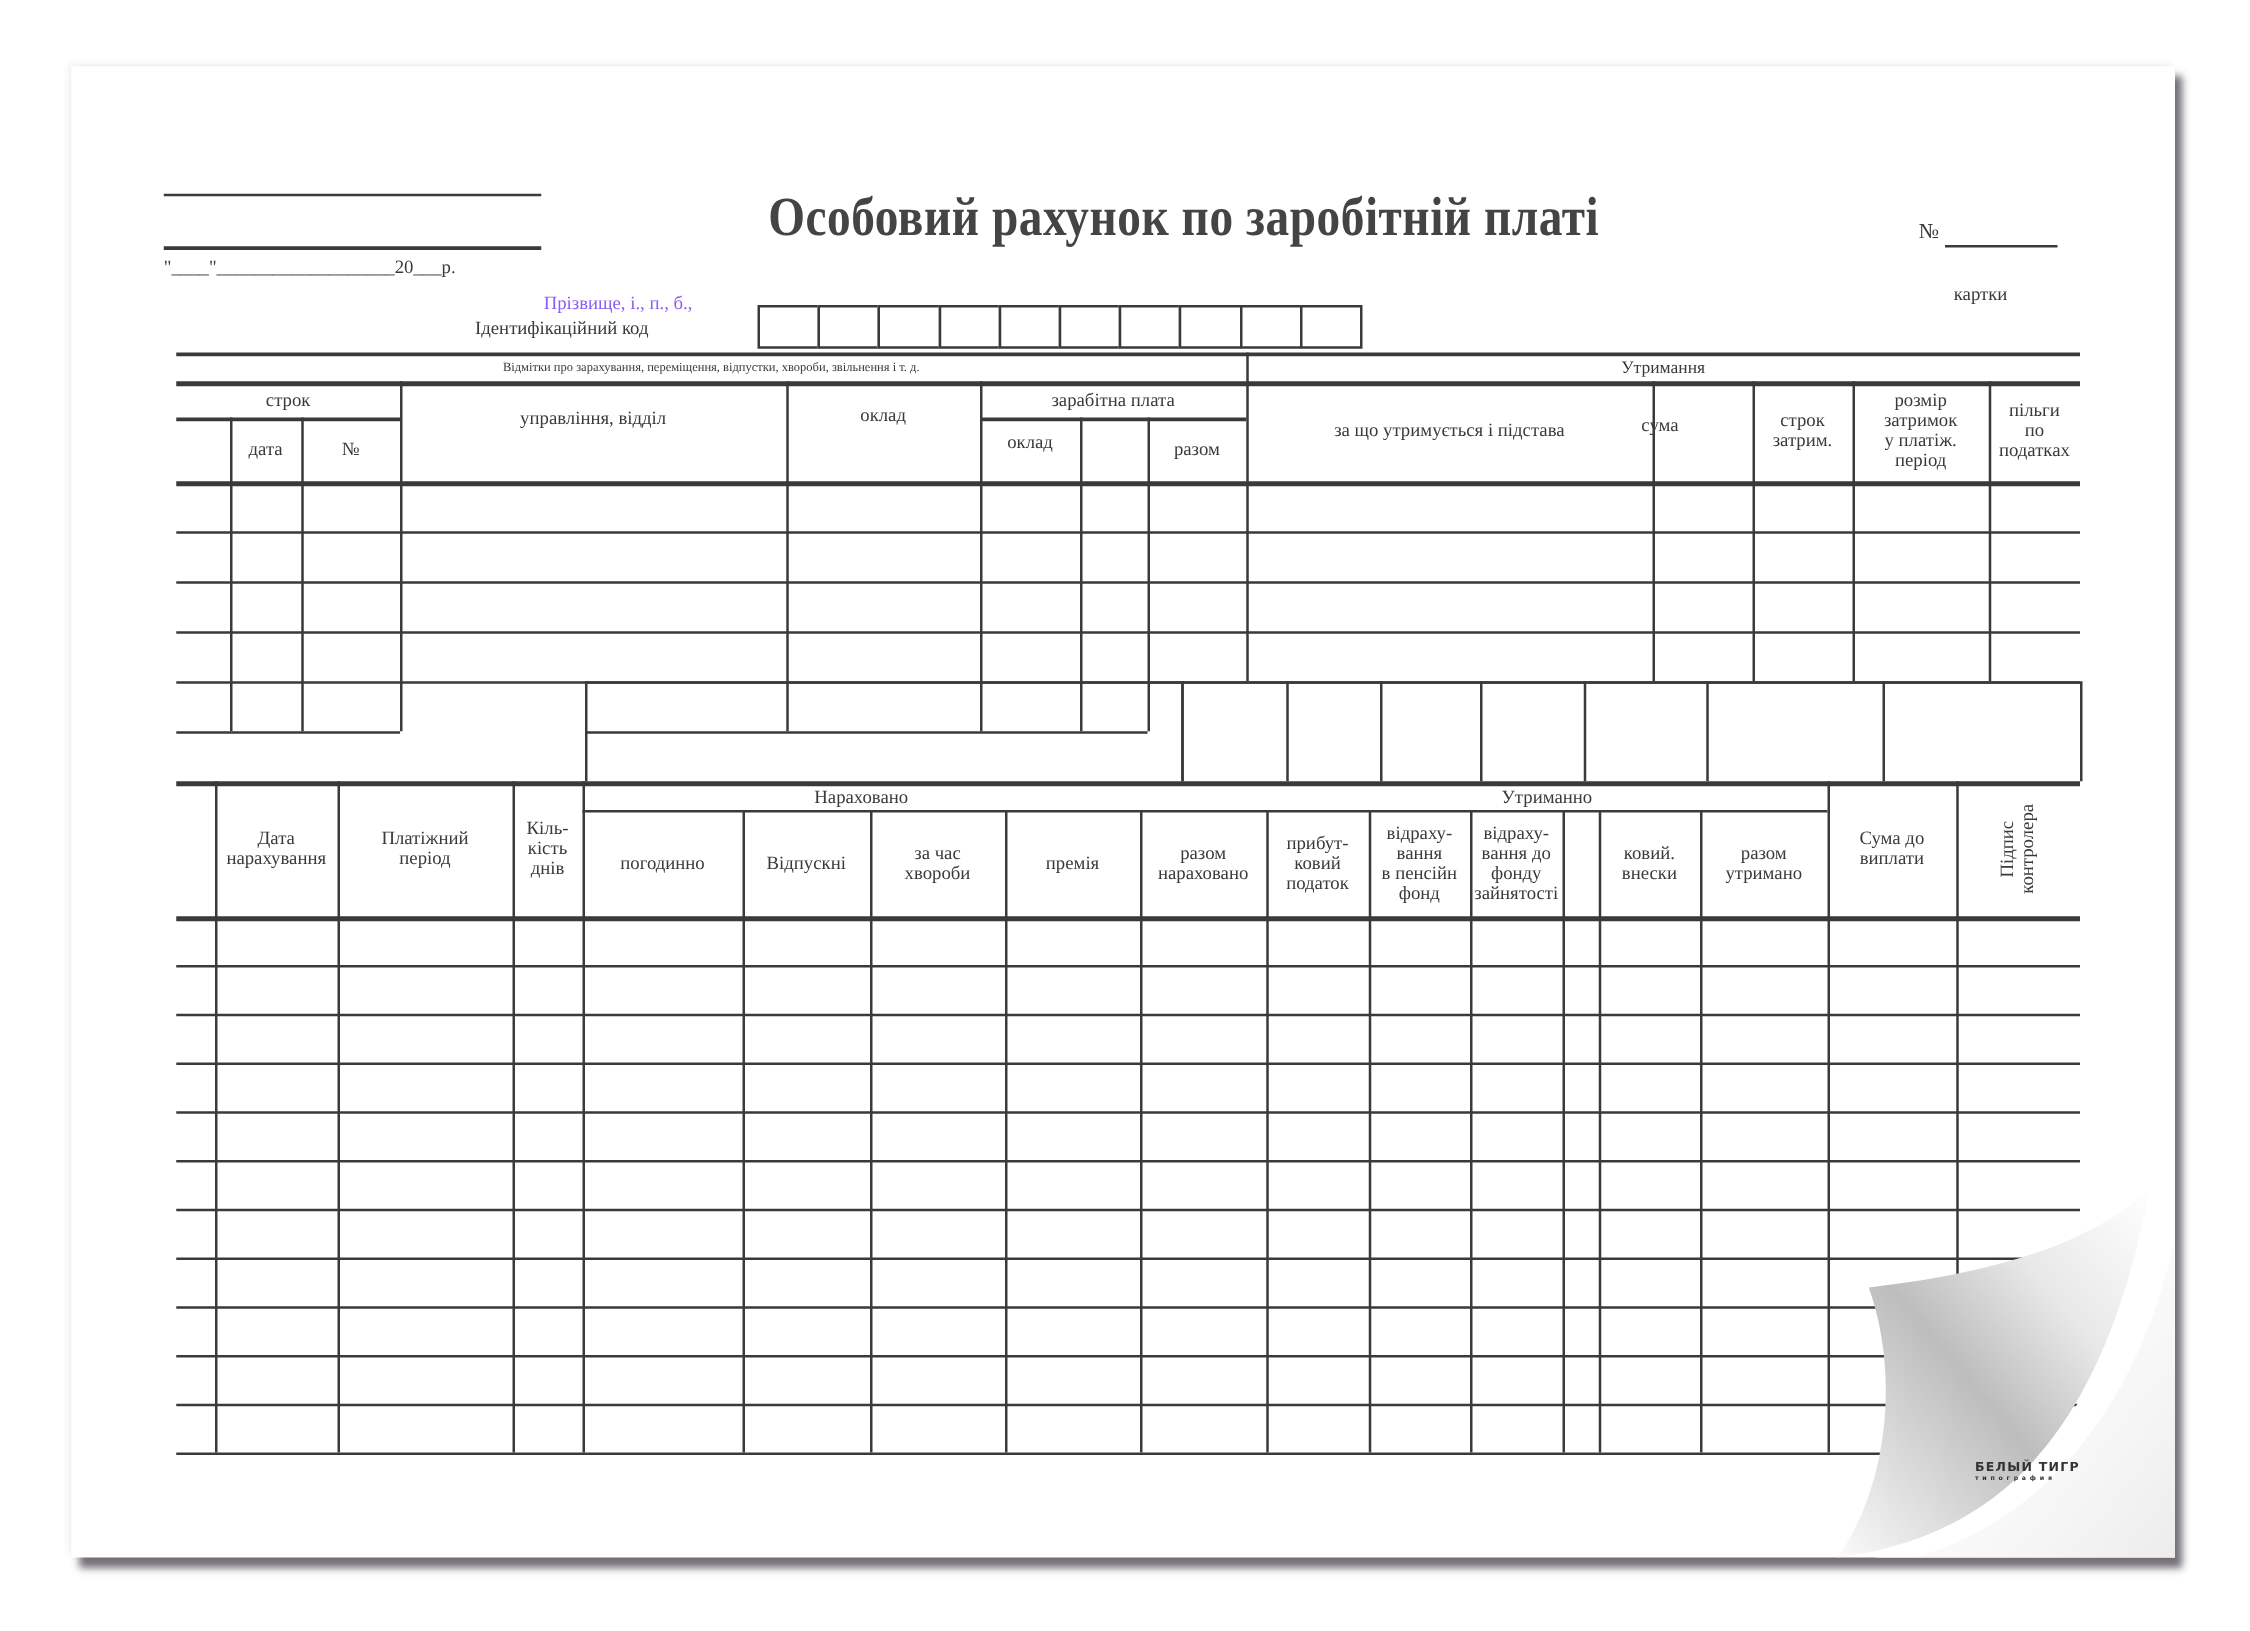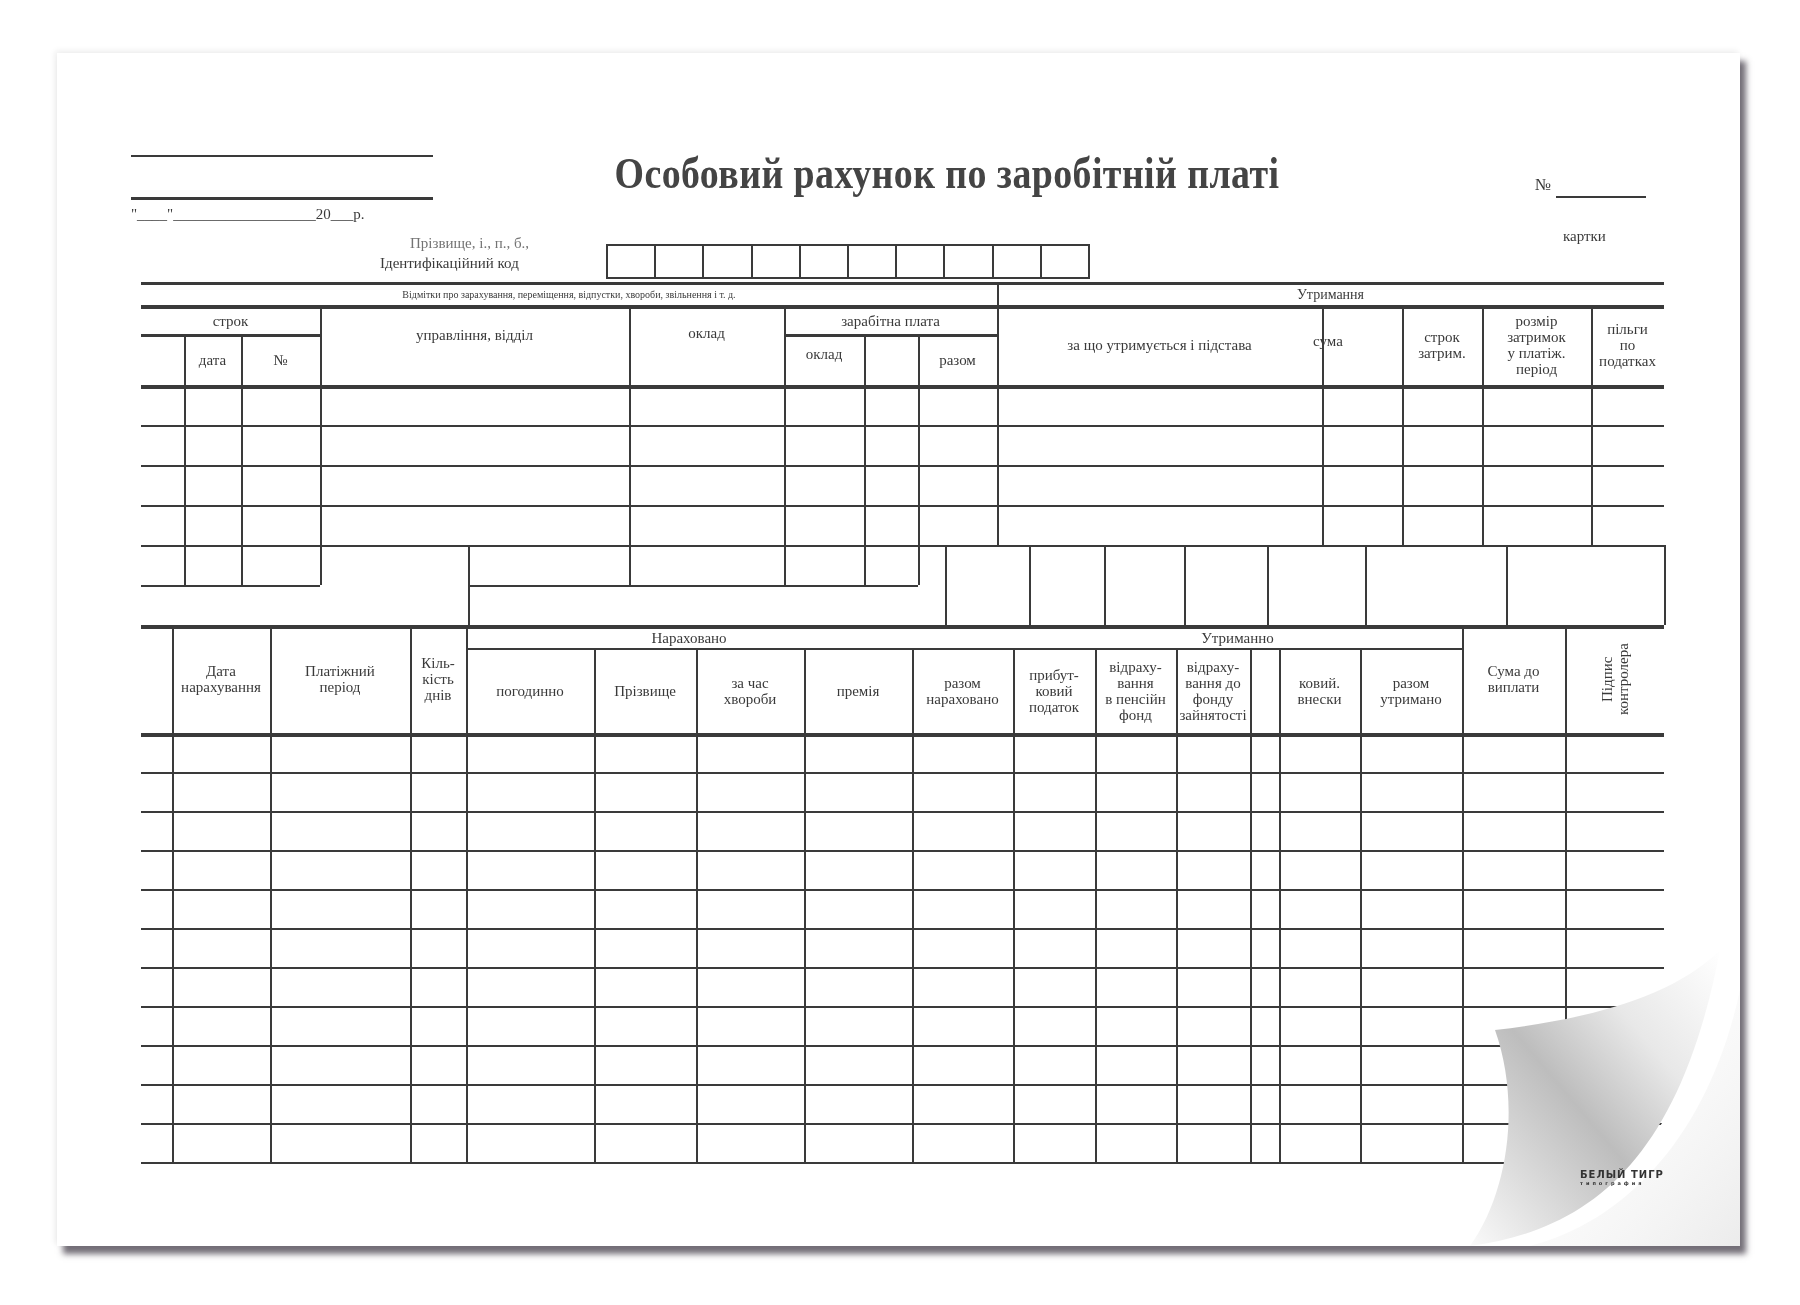--- a/index.html
+++ b/index.html
@@ -38,21 +38,21 @@
 <div class="hl" style="left:131px;top:155px;width:302px;height:2px;"></div>
 <div class="hl" style="left:131px;top:197px;width:302px;height:3px;"></div>
 <div class="abs" style="left:131px;top:206px;font-size:15px;color:#3a3a3a;">"____"___________________20___р.</div>
 
 <div class="title">Особовий рахунок по заробітній платі</div>
 
 <div class="abs" style="left:1535px;top:175px;font-size:17px;color:#3a3a3a;">№</div>
 <div class="hl" style="left:1556px;top:196px;width:90px;height:2px;"></div>
 <div class="abs" style="left:1563px;top:228px;font-size:15px;color:#3a3a3a;">картки</div>
 
-<div class="abs" style="left:410px;top:235px;width:144px;font-size:15px;color:#737373;">Прізвище, і., п., б.,</div>
+<div class="abs" style="left:410px;top:235px;width:144px;text-align:right;font-size:15px;color:#8b5cf6;">Прізвище, і., п., б.,</div>
 <div class="abs" style="left:380px;top:255px;width:174px;text-align:left;font-size:15px;color:#3a3a3a;">Ідентифікаційний код</div>
 <div id="idboxes">
     <div class="idbox" style="left: 606px; top: 244px; width: 50.2px; height: 35px;"></div>
     <div class="idbox" style="left: 654.2px; top: 244px; width: 50.2px; height: 35px;"></div>
     <div class="idbox" style="left: 702.4px; top: 244px; width: 50.2px; height: 35px;"></div>
     <div class="idbox" style="left: 750.6px; top: 244px; width: 50.2px; height: 35px;"></div>
     <div class="idbox" style="left: 798.8px; top: 244px; width: 50.2px; height: 35px;"></div>
     <div class="idbox" style="left: 847px; top: 244px; width: 50.2px; height: 35px;"></div>
     <div class="idbox" style="left: 895.2px; top: 244px; width: 50.2px; height: 35px;"></div>
     <div class="idbox" style="left: 943.4px; top: 244px; width: 50.2px; height: 35px;"></div>
@@ -176,21 +176,21 @@
     <div class="txt" style="left: 466px; top: 627px; width: 446px; height: 21px;">Нараховано</div>
     <div class="txt" style="left: 1013px; top: 627px; width: 449px; height: 21px;">Утриманно</div>
     <div class="txt" style="left: 172px; top: 625px; width: 98px; height: 108px;">Дата
 нарахування</div>
     <div class="txt" style="left: 270px; top: 625px; width: 140px; height: 108px;">Платіжний
 період</div>
     <div class="txt" style="left: 410px; top: 625px; width: 56px; height: 108px;">Кіль-
 кість
 днів</div>
     <div class="txt" style="left: 466px; top: 648px; width: 128px; height: 85px;">погодинно</div>
-    <div class="txt" style="left: 594px; top: 648px; width: 102px; height: 85px;">Прізвище</div>
+    <div class="txt" style="left: 594px; top: 648px; width: 102px; height: 85px;">Відпускні</div>
     <div class="txt" style="left: 696px; top: 648px; width: 108px; height: 85px;">за час
 хвороби</div>
     <div class="txt" style="left: 804px; top: 648px; width: 108px; height: 85px;">премія</div>
     <div class="txt" style="left: 912px; top: 648px; width: 101px; height: 85px;">разом
 нараховано</div>
     <div class="txt" style="left: 1013px; top: 648px; width: 82px; height: 85px;">прибут-
 ковий
 податок</div>
     <div class="txt" style="left: 1095px; top: 648px; width: 81px; height: 85px;">відраху-
 вання

